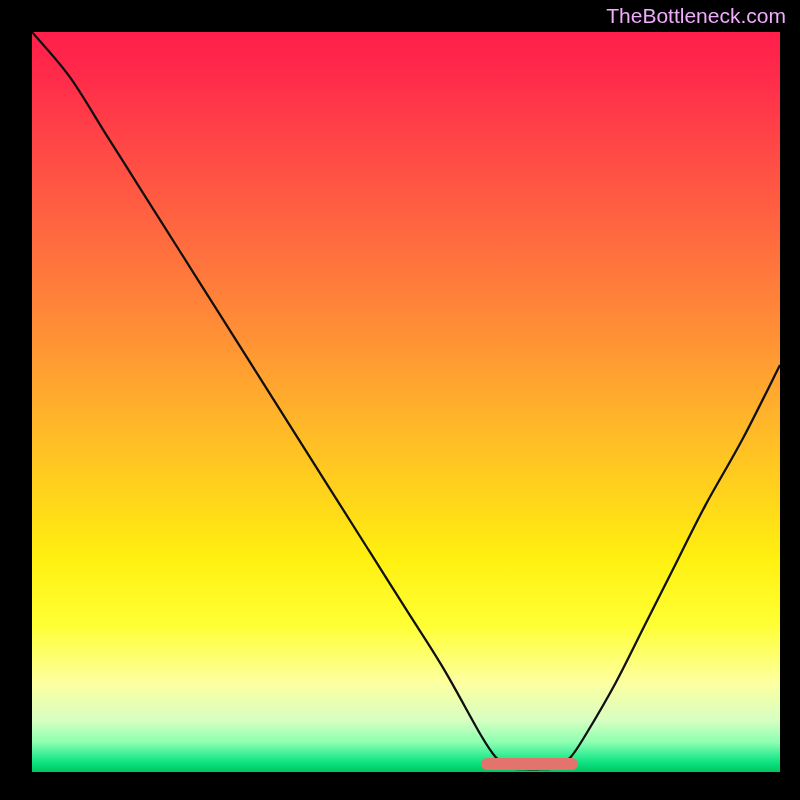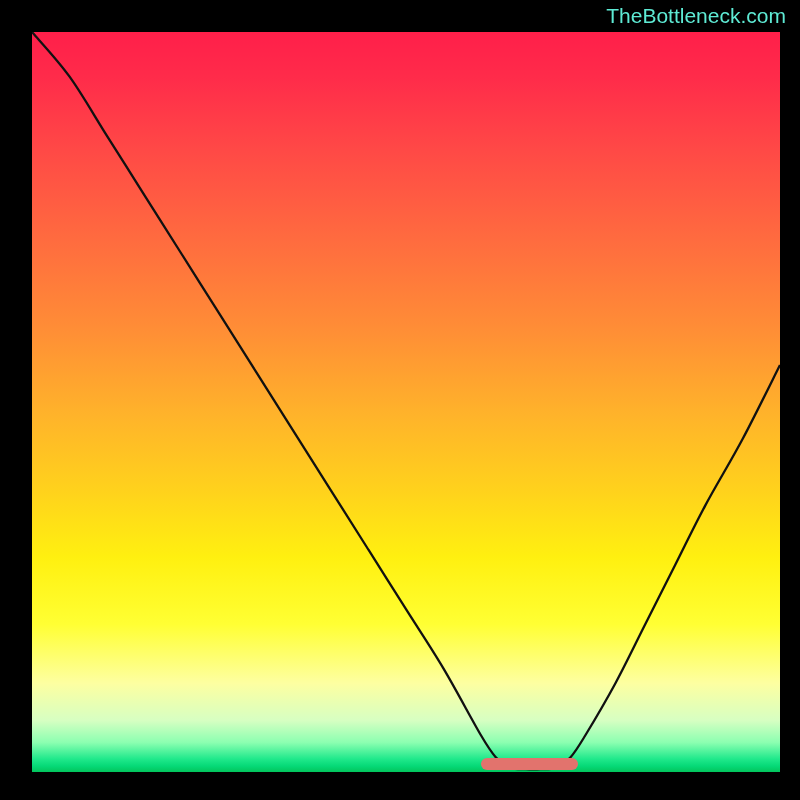--- a/index.html
+++ b/index.html
@@ -8,21 +8,21 @@
     height: 800px;
     background: #000;
     overflow: hidden;
     position: relative;
     font-family: Arial, sans-serif;
   }
   .watermark {
     position: absolute;
     top: 4px;
     right: 14px;
-    color: #5eead4;
+    color: #f0abfc;
     font-size: 21px;
     font-weight: 500;
     z-index: 20;
   }
   .frame {
     position: absolute;
     left: 32px;
     top: 32px;
     width: 748px;
     height: 740px;

